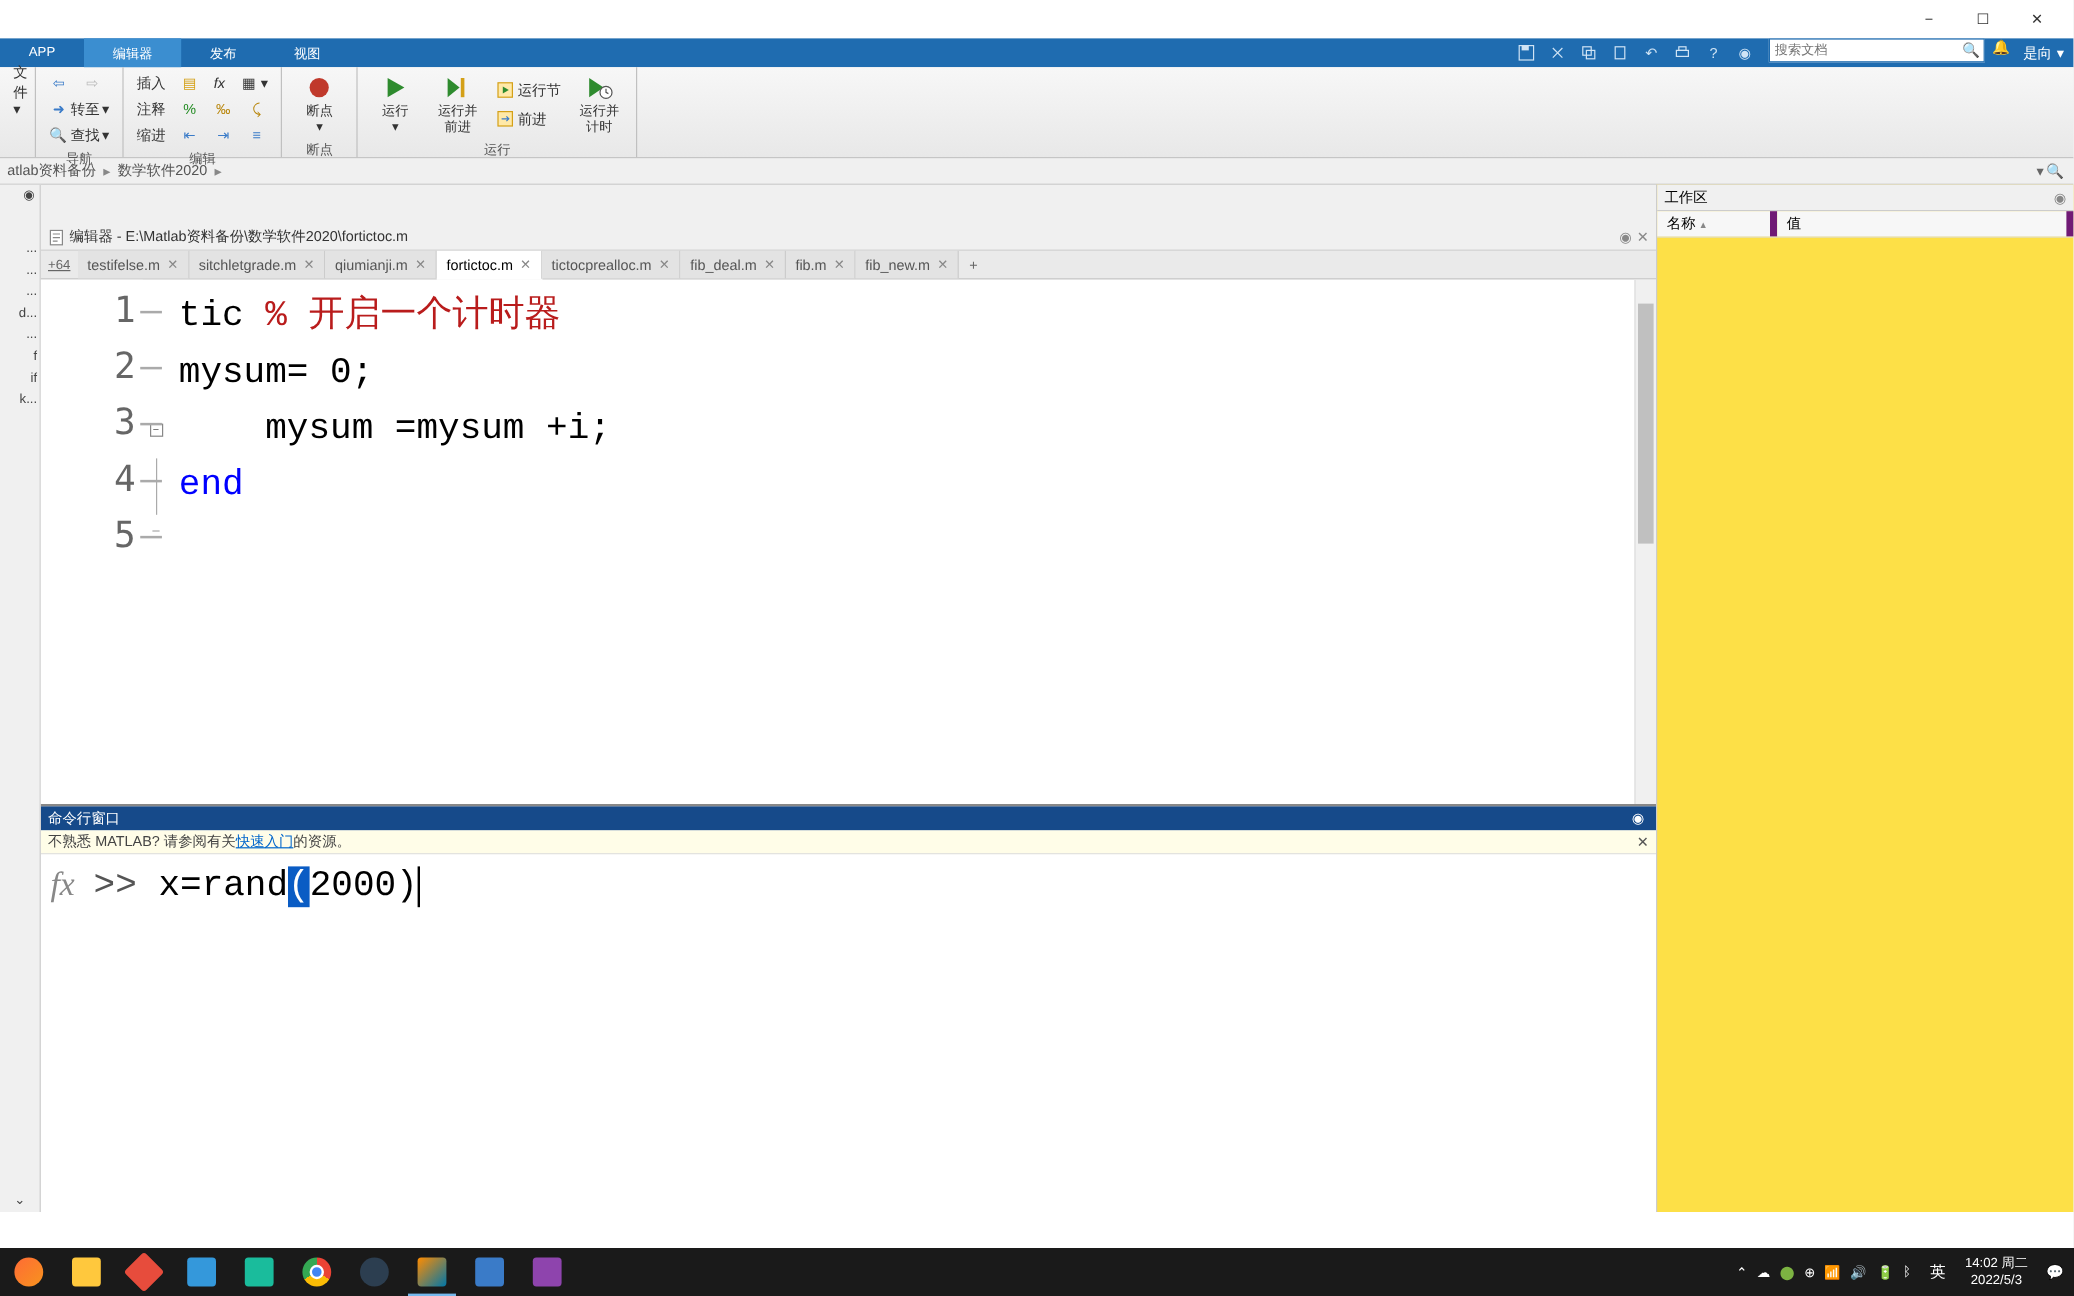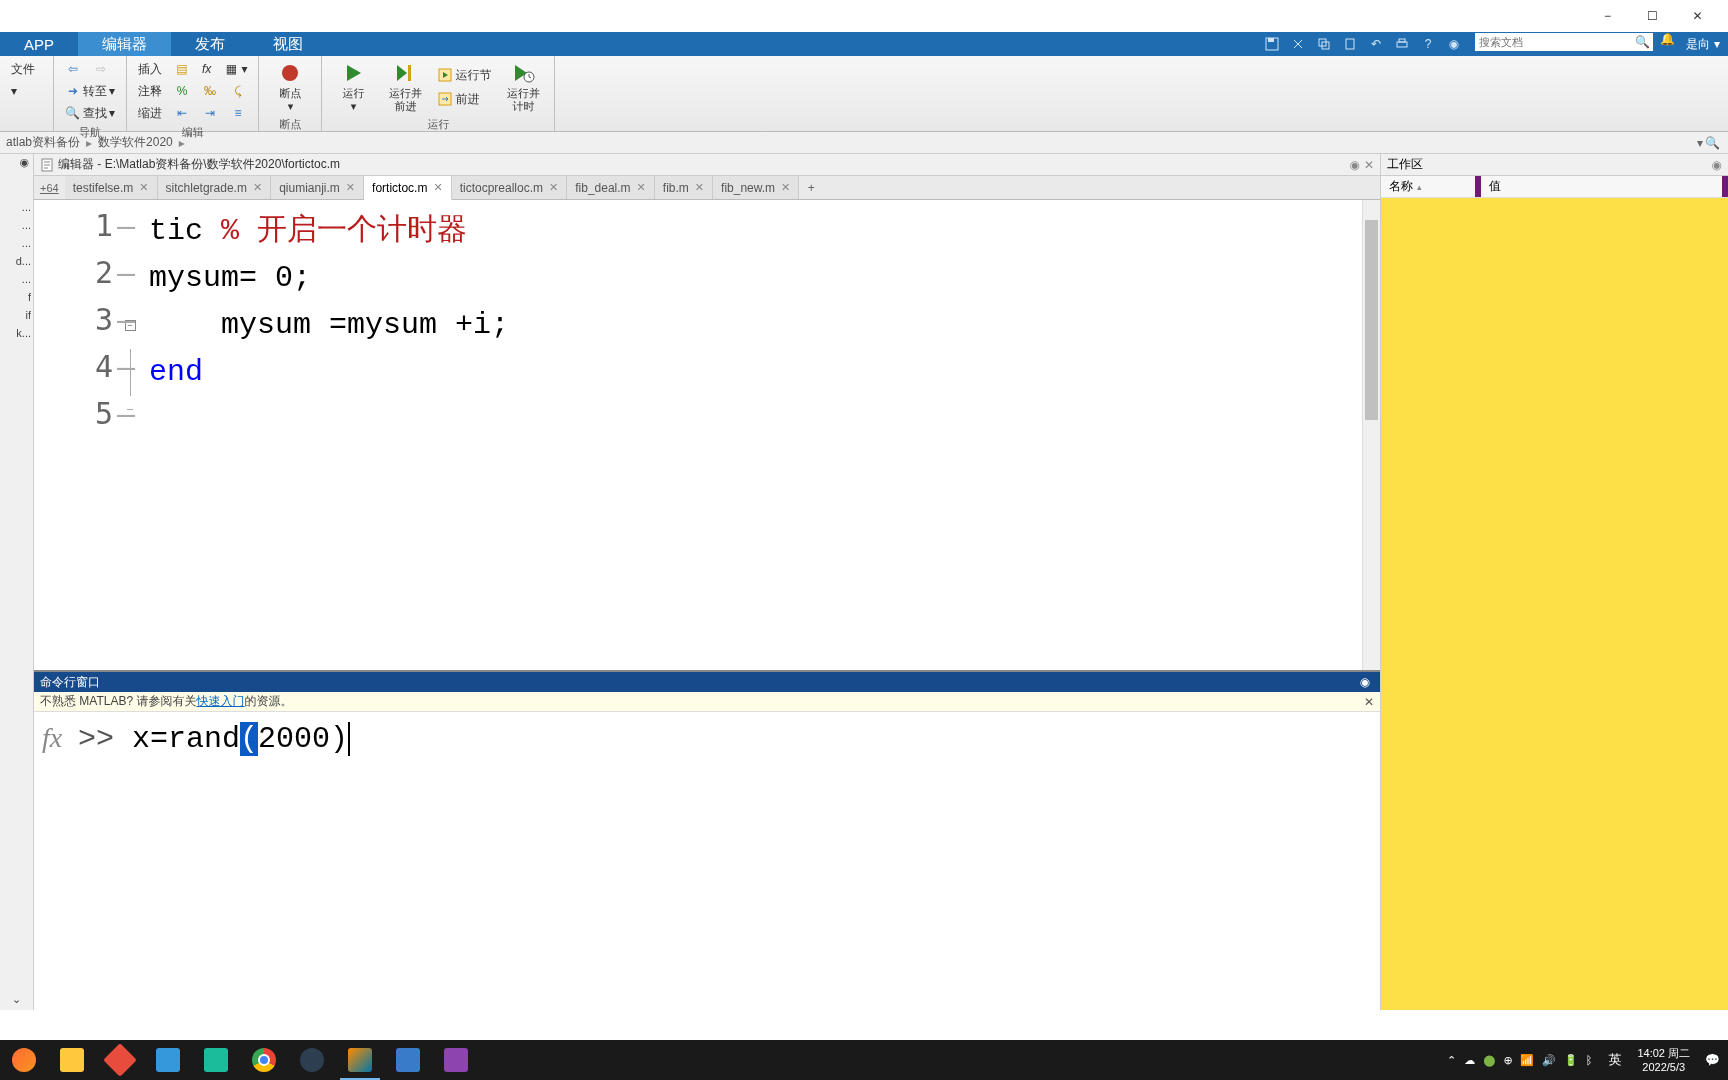--- a/index.html
+++ b/index.html
@@ -2,21 +2,21 @@
 <html><head>
   <meta charset="utf-8">
   <style>
     * { margin: 0; padding: 0; box-sizing: border-box; }
     body { font-family: "Microsoft YaHei", Arial, sans-serif; font-size: 12px; background: #f0f0f0; overflow: hidden; width: 1728px; height: 1080px; }
     
     .titlebar { height: 32px; background: #fff; display: flex; justify-content: flex-end; align-items: center; padding-right: 8px; }
     .titlebar-btn { width: 45px; height: 32px; display: flex; align-items: center; justify-content: center; cursor: pointer; color: #333; }
     
     .ribbon-tabs { height: 24px; background: #1f6cb0; display: flex; align-items: stretch; }
-    .ribbon-tab { padding: 0 24px; display: flex; align-items: center; color: #fff; cursor: pointer; font-size: 15px; }
+    .ribbon-tab { padding: 0 24px; display: flex; align-items: center; color: #fff; cursor: pointer; font-size: 11px; }
     .ribbon-tab.active { background: #3b8ed0; }
     .ribbon-spacer { flex: 1; }
     .ribbon-icons { display: flex; align-items: center; gap: 2px; padding-right: 4px; }
     .ribbon-icon-btn { width: 24px; height: 22px; display: flex; align-items: center; justify-content: center; color: #d0e4f5; cursor: pointer; }
     .search-box { width: 180px; height: 20px; background: #fff; border: 1px solid #1f6cb0; display: flex; align-items: center; margin: 0 4px; }
     .search-box input { border: none; outline: none; flex: 1; font-size: 11px; padding: 0 4px; color: #888; }
     .search-box .search-icon { width: 20px; text-align: center; color: #666; }
     .user-label { color: #fff; padding: 0 8px; font-size: 12px; display: flex; align-items: center; gap: 4px; }
     .bell-icon { width: 20px; color: #fff; text-align: center; cursor: pointer; }
     
@@ -39,21 +39,21 @@
     
     .main-area { display: flex; height: calc(100% - 32px - 24px - 76px - 22px - 40px - 30px); }
     
     .left-gutter { width: 34px; background: #f0f0f0; border-right: 1px solid #ccc; display: flex; flex-direction: column; align-items: flex-end; padding: 4px 2px; font-size: 11px; color: #444; position: relative; }
     .left-gutter-item { writing-mode: horizontal-tb; padding: 3px 0; cursor: pointer; overflow: hidden; white-space: nowrap; text-align: right; width: 100%; }
     .left-gutter-top { position: absolute; top: 2px; right: 4px; cursor: pointer; }
     .left-gutter-dropdown { position: absolute; bottom: 4px; left: 50%; transform: translateX(-50%); cursor: pointer; }
     
     .center-col { flex: 1; display: flex; flex-direction: column; min-width: 0; }
     
-    .editor-header { height: 22px; background: #f0f0f0; border-bottom: 1px solid #ccc; display: flex; align-items: center; padding: 0 6px; }
+    .editor-header { height: 22px; background: #f0f0f0; border-bottom: 1px solid #ccc; display: flex; align-items: center; padding: 0 6px; margin-top: 33px; }
     .editor-header-icon { width: 14px; height: 14px; margin-right: 4px; }
     .editor-title { font-size: 12px; color: #333; flex: 1; }
     .editor-header-btns { display: flex; gap: 4px; }
     
     .tab-bar { height: 24px; background: #eaeaea; border-bottom: 1px solid #bbb; display: flex; align-items: stretch; }
     .tab-overflow { padding: 0 6px; display: flex; align-items: center; color: #666; font-size: 11px; cursor: pointer; text-decoration: underline; }
     .file-tab { display: flex; align-items: center; padding: 0 8px; font-size: 12px; color: #555; border-right: 1px solid #ccc; cursor: pointer; gap: 6px; background: #e3e3e3; }
     .file-tab.active { background: #fff; color: #000; border-bottom: 1px solid #fff; margin-bottom: -1px; }
     .file-tab .close-x { color: #888; font-size: 11px; cursor: pointer; }
     .tab-add { width: 24px; display: flex; align-items: center; justify-content: center; color: #666; cursor: pointer; }
@@ -162,21 +162,21 @@
     <span class="search-icon">🔍</span>
   </div>
   <div class="bell-icon">🔔</div>
   <div class="user-label">
       <span>是向</span> 
       <span>▾</span>
     </div>
 </div>
 
 <div class="toolstrip">
-  <div class="ts-group" style="width:54px">
+  <div class="ts-group" style="width:30px">
     <div class="ts-col">
       <div class="ts-btn-small">文件</div>
       <div class="ts-btn-small">▾</div>
     </div>
     <div class="ts-group-label"></div>
   </div>
 
   <div class="ts-group">
     <div class="ts-col">
       <div class="ts-row">

